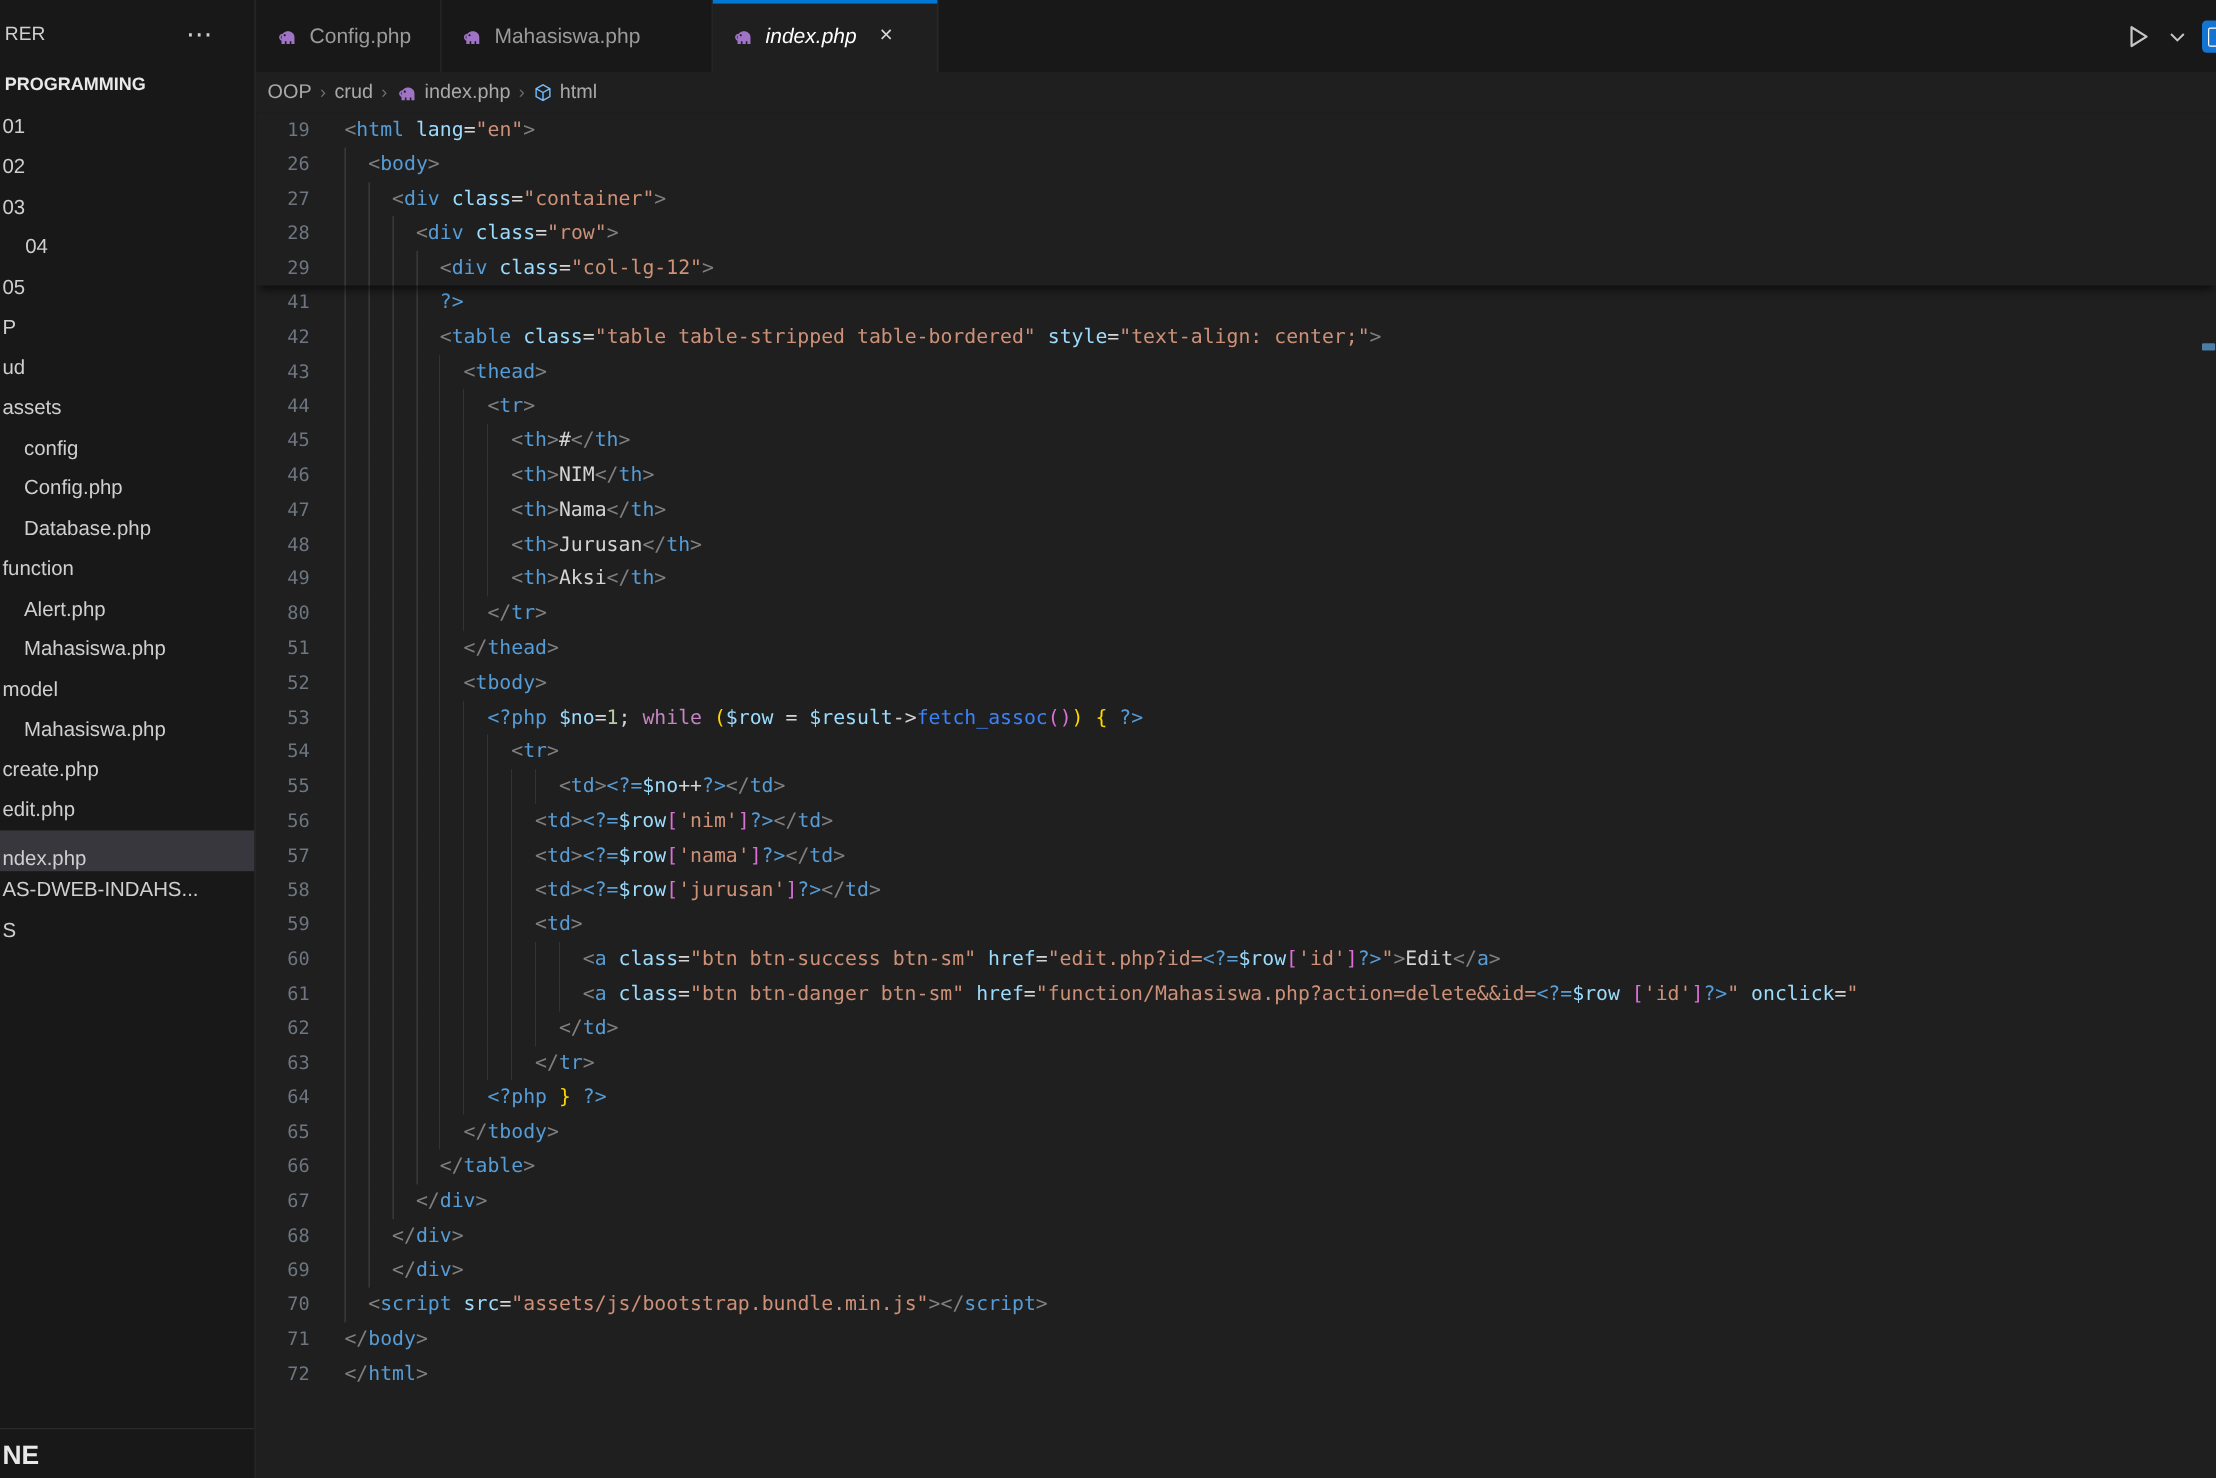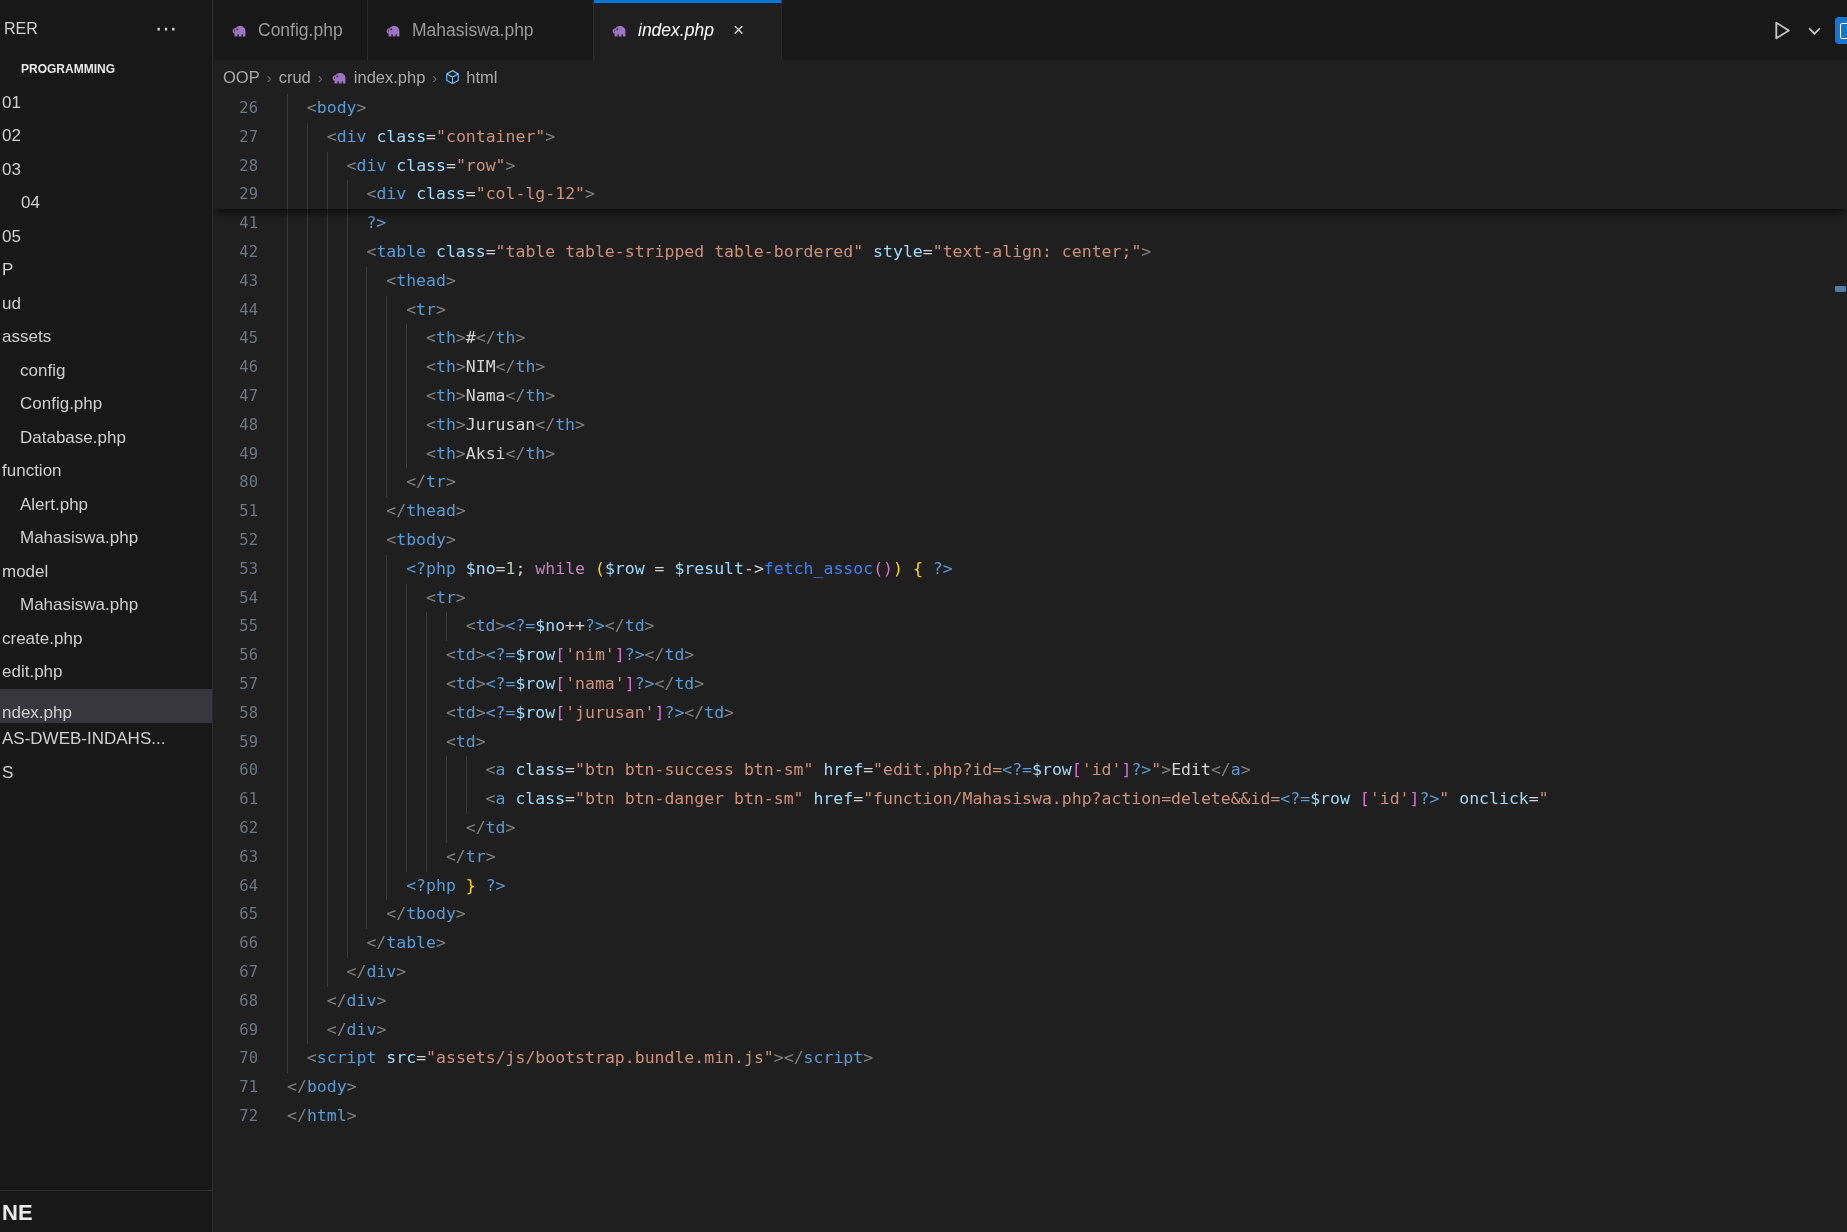--- a/index.html
+++ b/index.html
@@ -7,21 +7,21 @@
   #app {
     position:relative; width:1847px; height:1232px; background:#1f1f1f;
     overflow:hidden; font-family:"Liberation Sans", sans-serif; color:#ccc;
   }
   
   .sidebar { position:absolute; left:0; top:0; width:213px; height:1232px;
     background:#181818; border-right:1px solid #2b2b2b; overflow:hidden; }
   .sb-head { height:58px; display:flex; align-items:center; justify-content:space-between;
     padding:0 34px 0 4px; color:#cfcfcf; font-size:16px; }
   .sb-more { font-size:22px; letter-spacing:1px; color:#cfcfcf; cursor:pointer; }
-  .sb-section { font-weight:bold; color:#e9e9e9; font-size:12px; padding:4px 0 6px 21px; }
+  .sb-section { font-weight:bold; color:#e9e9e9; font-size:15px; padding:4px 0 6px 4px; }
   .file-list { margin-top:4px; }
   .file-row { height:33.5px; display:flex; align-items:center; font-size:17px; color:#cfcfcf;
     white-space:nowrap; cursor:pointer; }
   .file-row.selected { background:#37373d;align-items:flex-end; }
   .sb-bottom { position:absolute; left:0; right:0; bottom:0; height:42px;
     border-top:1px solid #2b2b2b; padding:9px 0 0 2px; font-weight:bold;
     font-size:22px; color:#e9e9e9; background:#181818; }
   
   .tabbar { position:absolute; left:214px; top:0; right:0; height:60px; background:#181818;
     display:flex; align-items:stretch; }
@@ -202,20 +202,21 @@
       <span class="crumb">
         <svg width="17" height="17" viewBox="0 0 16 16">
     <path fill="none" stroke="#75beff" stroke-width="1.1" d="M8 1.6 13.4 4.6 v6.2 L8 13.8 2.6 10.8 V4.6 Z M2.6 4.6 8 7.6 l5.4-3 M8 7.6 v6"></path>
   </svg>
         <span>html</span>
       </span>
     </div>
 
   <div class="codearea">
     <div class="sticky" id="sticky">
+        <div class="cl"><span class="ln">19</span><span class="lc"><span class="g">&lt;</span><span class="t">html</span><span class="w"> </span><span class="a">lang</span><span class="w">=</span><span class="s">"en"</span><span class="g">&gt;</span></span></div>
         <div class="cl"><span class="ln">26</span><span class="lc"><span class="ind">  </span><span class="g">&lt;</span><span class="t">body</span><span class="g">&gt;</span></span></div>
         <div class="cl"><span class="ln">27</span><span class="lc"><span class="ind">  </span><span class="ind">  </span><span class="g">&lt;</span><span class="t">div</span><span class="w"> </span><span class="a">class</span><span class="w">=</span><span class="s">"container"</span><span class="g">&gt;</span></span></div>
         <div class="cl"><span class="ln">28</span><span class="lc"><span class="ind">  </span><span class="ind">  </span><span class="ind">  </span><span class="g">&lt;</span><span class="t">div</span><span class="w"> </span><span class="a">class</span><span class="w">=</span><span class="s">"row"</span><span class="g">&gt;</span></span></div>
         <div class="cl"><span class="ln">29</span><span class="lc"><span class="ind">  </span><span class="ind">  </span><span class="ind">  </span><span class="ind">  </span><span class="g">&lt;</span><span class="t">div</span><span class="w"> </span><span class="a">class</span><span class="w">=</span><span class="s">"col-lg-12"</span><span class="g">&gt;</span></span></div>
       </div>
     <div id="codelines">
         <div class="cl"><span class="ln">41</span><span class="lc"><span class="ind">  </span><span class="ind">  </span><span class="ind">  </span><span class="ind">  </span><span class="t">?&gt;</span></span></div>
         <div class="cl"><span class="ln">42</span><span class="lc"><span class="ind">  </span><span class="ind">  </span><span class="ind">  </span><span class="ind">  </span><span class="g">&lt;</span><span class="t">table</span><span class="w"> </span><span class="a">class</span><span class="w">=</span><span class="s">"table table-stripped table-bordered"</span><span class="w"> </span><span class="a">style</span><span class="w">=</span><span class="s">"text-align: center;"</span><span class="g">&gt;</span></span></div>
         <div class="cl"><span class="ln">43</span><span class="lc"><span class="ind">  </span><span class="ind">  </span><span class="ind">  </span><span class="ind">  </span><span class="ind">  </span><span class="g">&lt;</span><span class="t">thead</span><span class="g">&gt;</span></span></div>
         <div class="cl"><span class="ln">44</span><span class="lc"><span class="ind">  </span><span class="ind">  </span><span class="ind">  </span><span class="ind">  </span><span class="ind">  </span><span class="ind">  </span><span class="g">&lt;</span><span class="t">tr</span><span class="g">&gt;</span></span></div>

